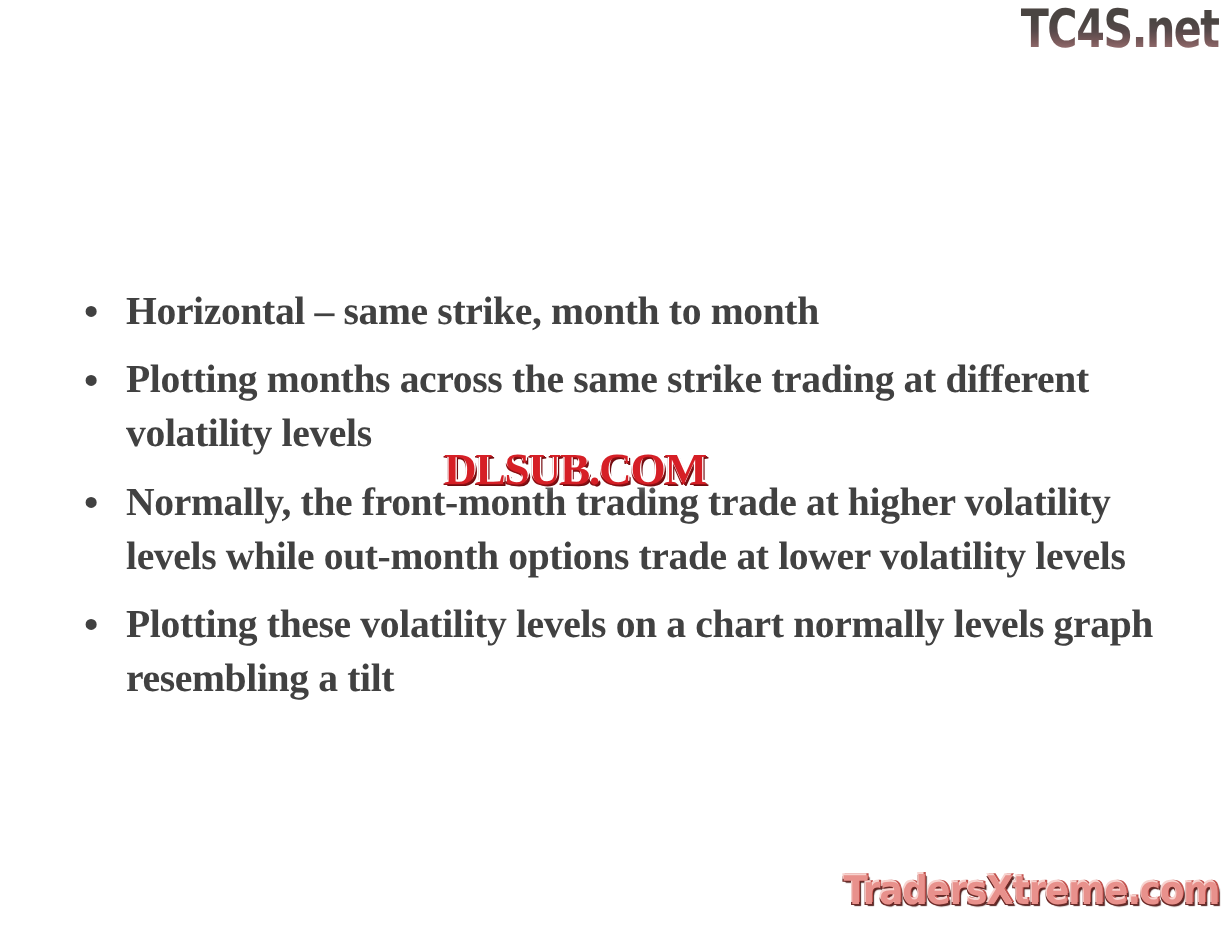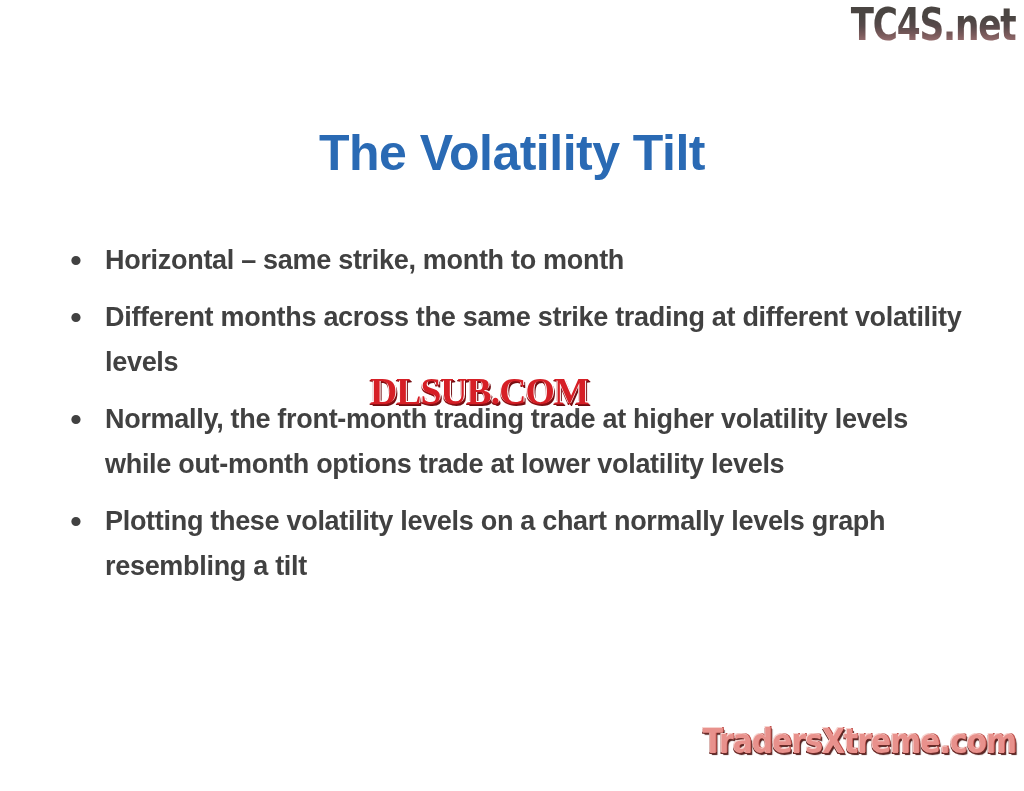--- a/index.html
+++ b/index.html
@@ -98,23 +98,23 @@
     line-height: 45px;
     color: #414141;
     text-align: left;
     padding-left: 8px;
     box-sizing: border-box;
     user-select: none;
   }
 
   .bullet-text {
     flex: 1 1 auto;
-    font-family: Liberation Sans, sans-serif;
-    font-weight: bold;
-    font-size: 27px;
+    font-family: Liberation Serif, serif;
+    font-weight: bold;
+    font-size: 33px;
     line-height: 45px;
     letter-spacing: -0.3px;
     color: #414141;
     max-width: 862px;
   }
 
   
   .wm-center {
     position: absolute;
     left: 370px;
@@ -164,32 +164,31 @@
   }
 </style>
 </head>
 <body>
 
 <div class="slide">
 
   <div class="wm-top-shadow">TC4S.net</div>
   <div class="wm-top">TC4S.net</div>
 
-  <div class="title">The Volatility Tilt</div>
 
   <div class="bullets">
 
     <div class="bullet-row">
       <span class="bullet-marker">•</span>
       <span class="bullet-text">Horizontal – same strike, month to month</span>
     </div>
 
     <div class="bullet-row">
       <span class="bullet-marker">•</span>
-      <span class="bullet-text">Different months across the same strike trading at different volatility levels</span>
+      <span class="bullet-text">Plotting months across the same strike trading at different volatility levels</span>
     </div>
 
     <div class="bullet-row">
       <span class="bullet-marker">•</span>
       <span class="bullet-text">Normally, the front-month trading trade at higher volatility levels while out-month options trade at lower volatility levels</span>
     </div>
 
     <div class="bullet-row">
       <span class="bullet-marker">•</span>
       <span class="bullet-text">Plotting these volatility levels on a chart normally levels graph resembling a tilt</span>

